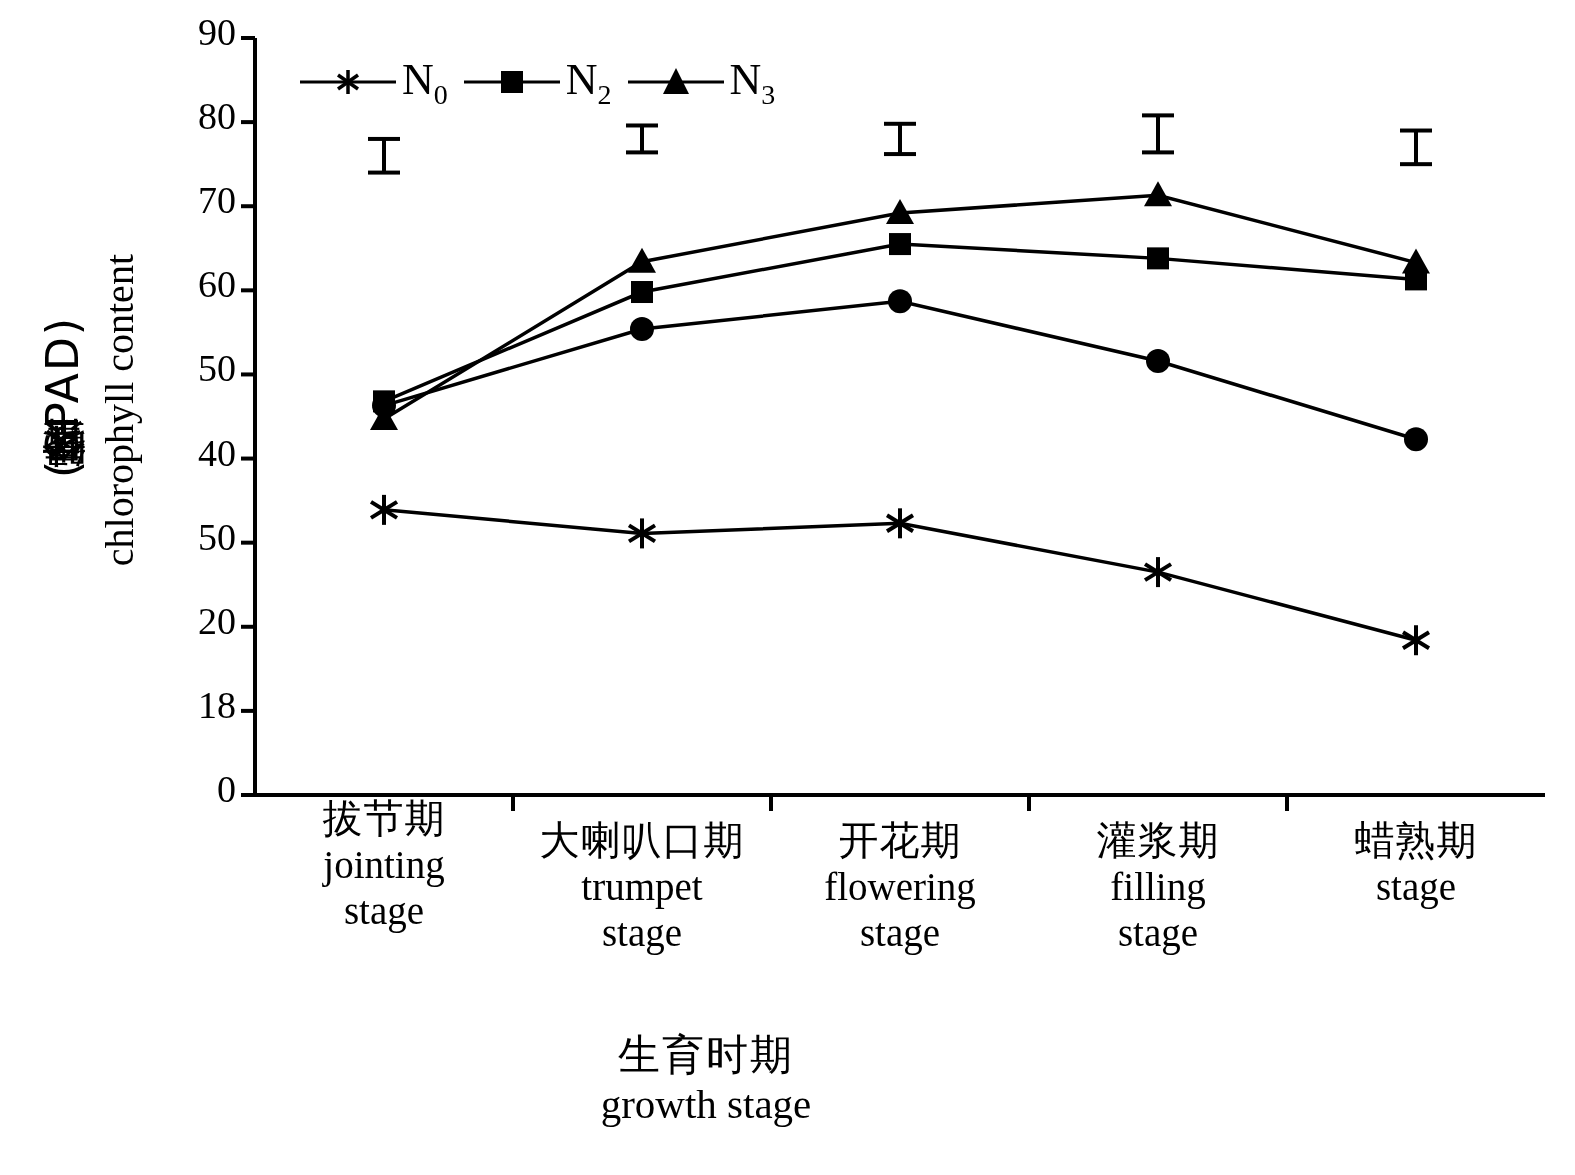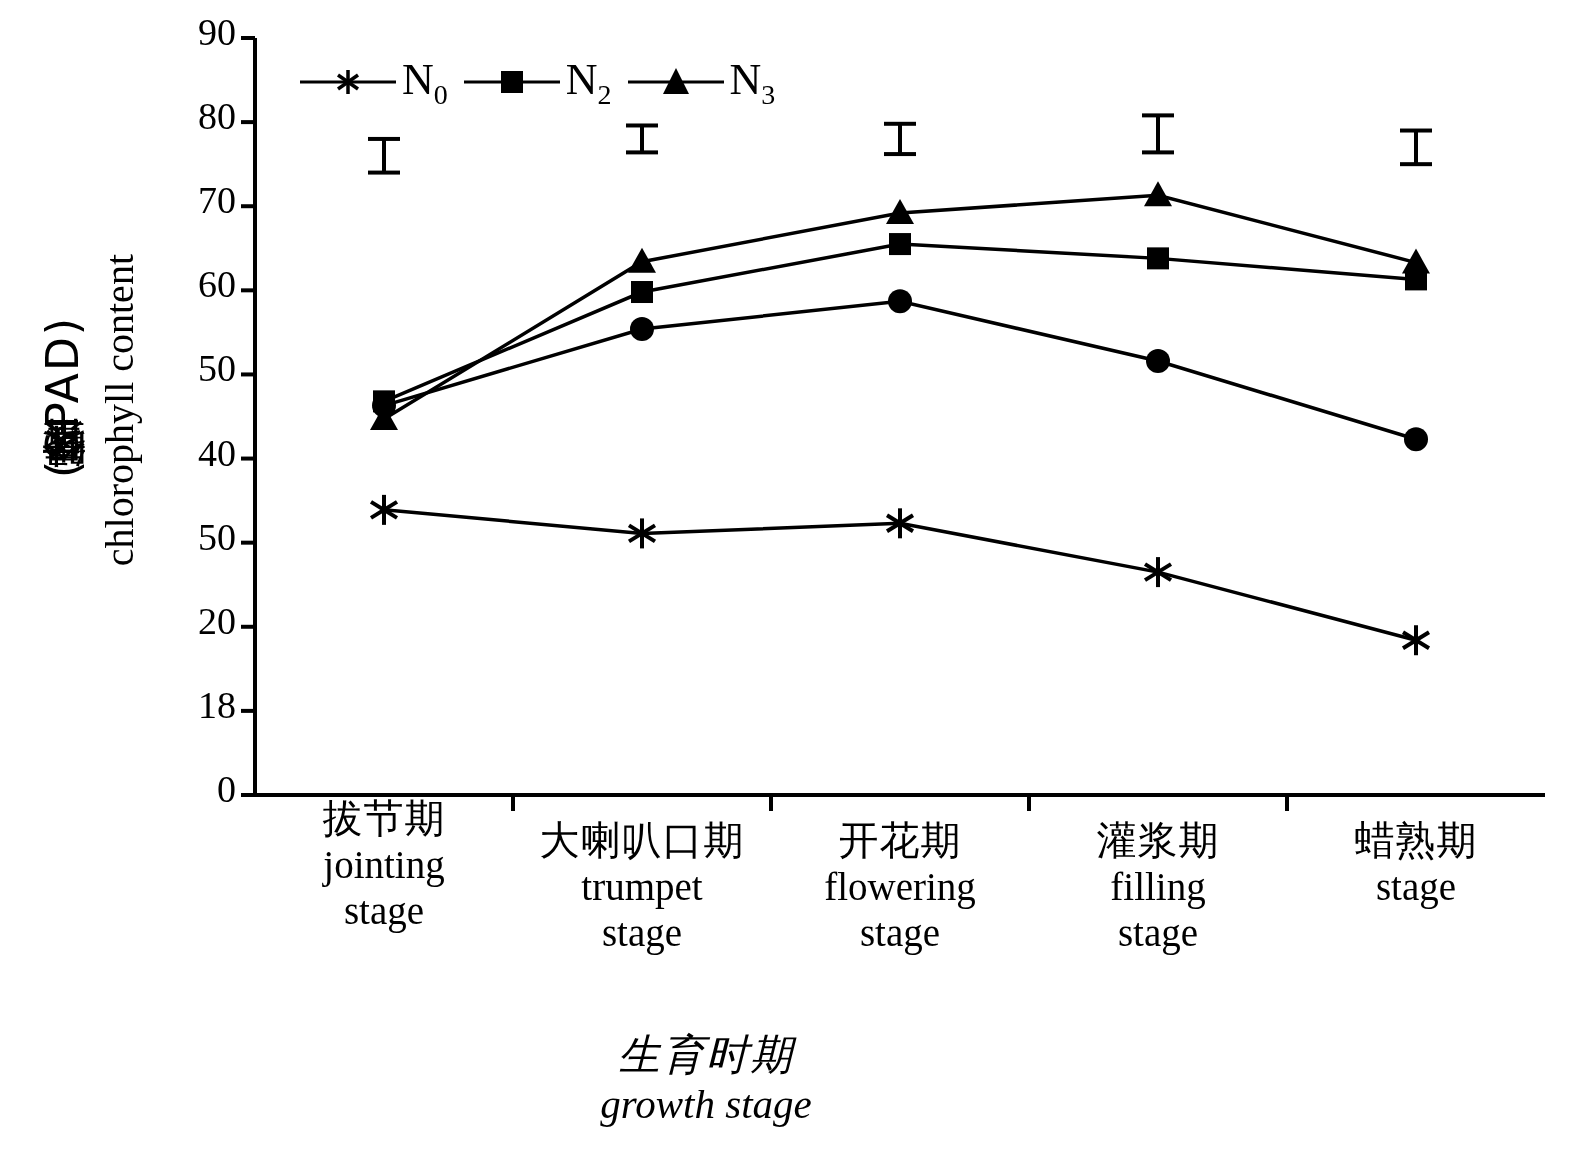--- a/index.html
+++ b/index.html
@@ -41,21 +41,20 @@
     width:230px;
   }
   .xcat .cn{font-family:"DejaVu Sans",sans-serif;font-size:40px;letter-spacing:1px;white-space:nowrap;}
   .xcat .en{font-family:"Liberation Serif",serif;font-size:39px;}
   .xtitle{
     position:absolute;
     left:0;width:1412px;
     text-align:center;
     font-size:40px;
     line-height:1.2;
-    font-style:italic;
   }
   .xtitle .cn{font-family:"DejaVu Sans",sans-serif;font-size:42px;letter-spacing:2px;}
   .xtitle .en{font-family:"Liberation Serif",serif;font-size:41px;}
   .ytick{
     position:absolute;
     text-align:right;
     font-size:38px;
     font-family:"Liberation Serif",serif;
     width:90px;
   }

